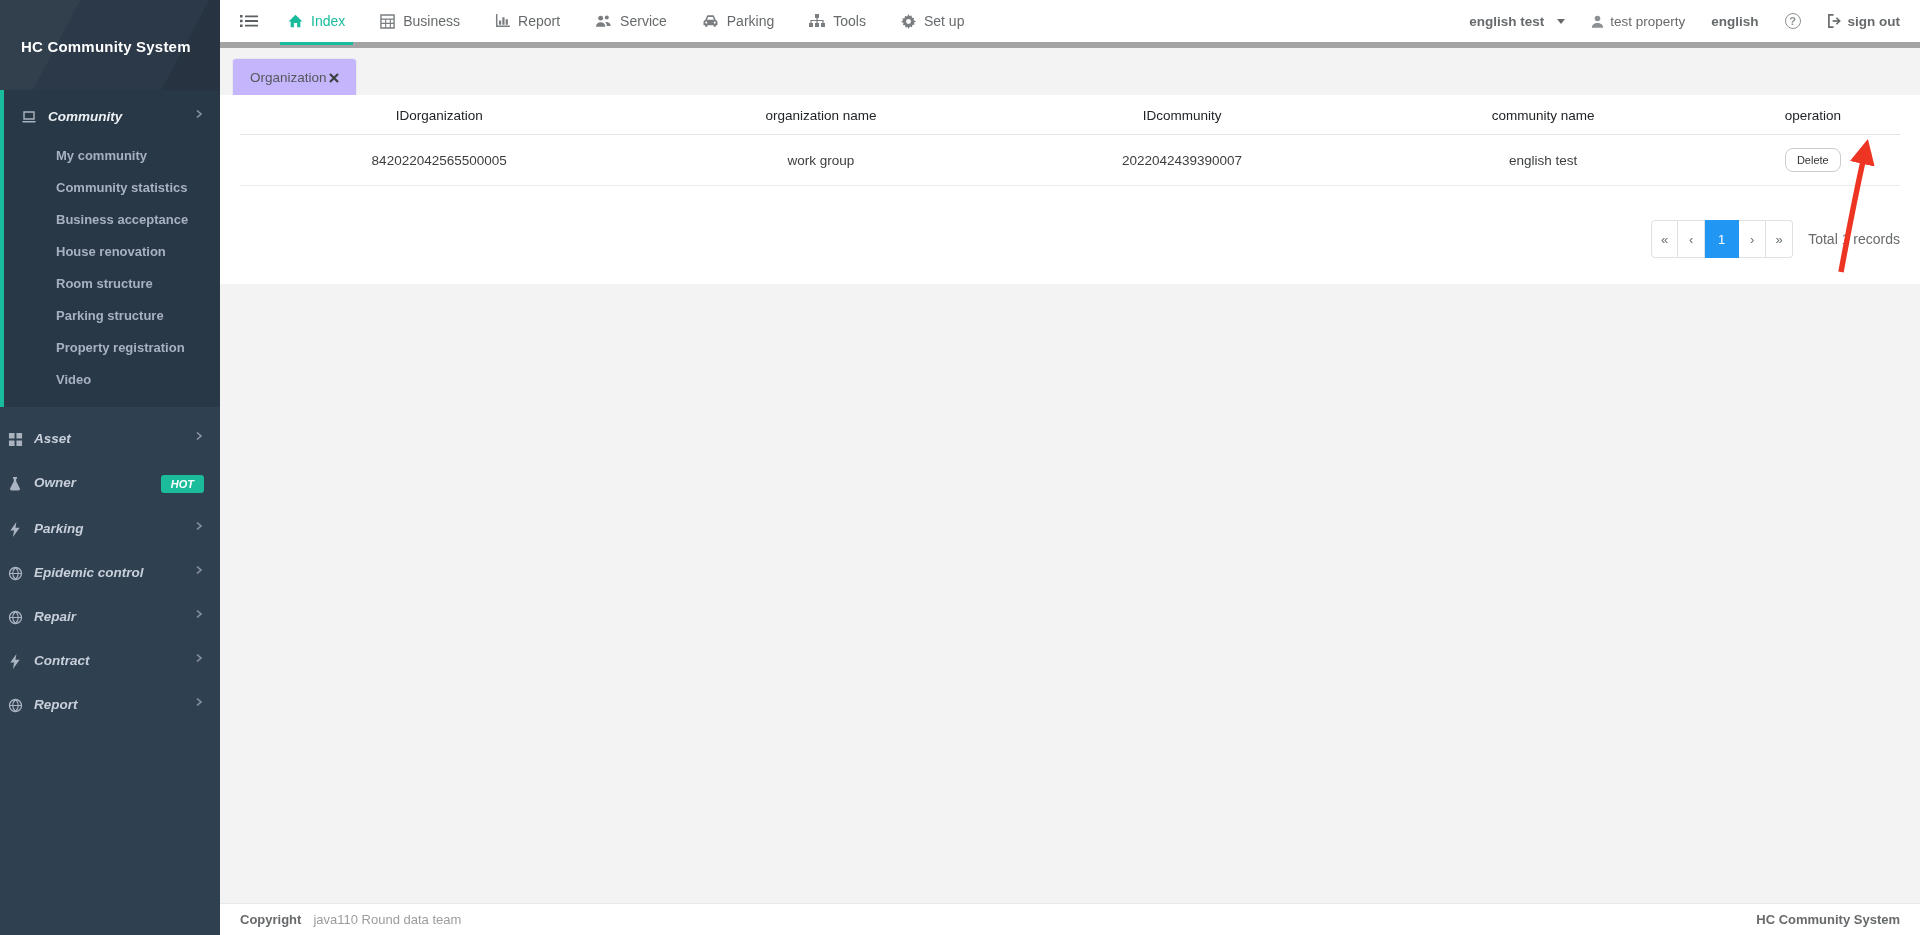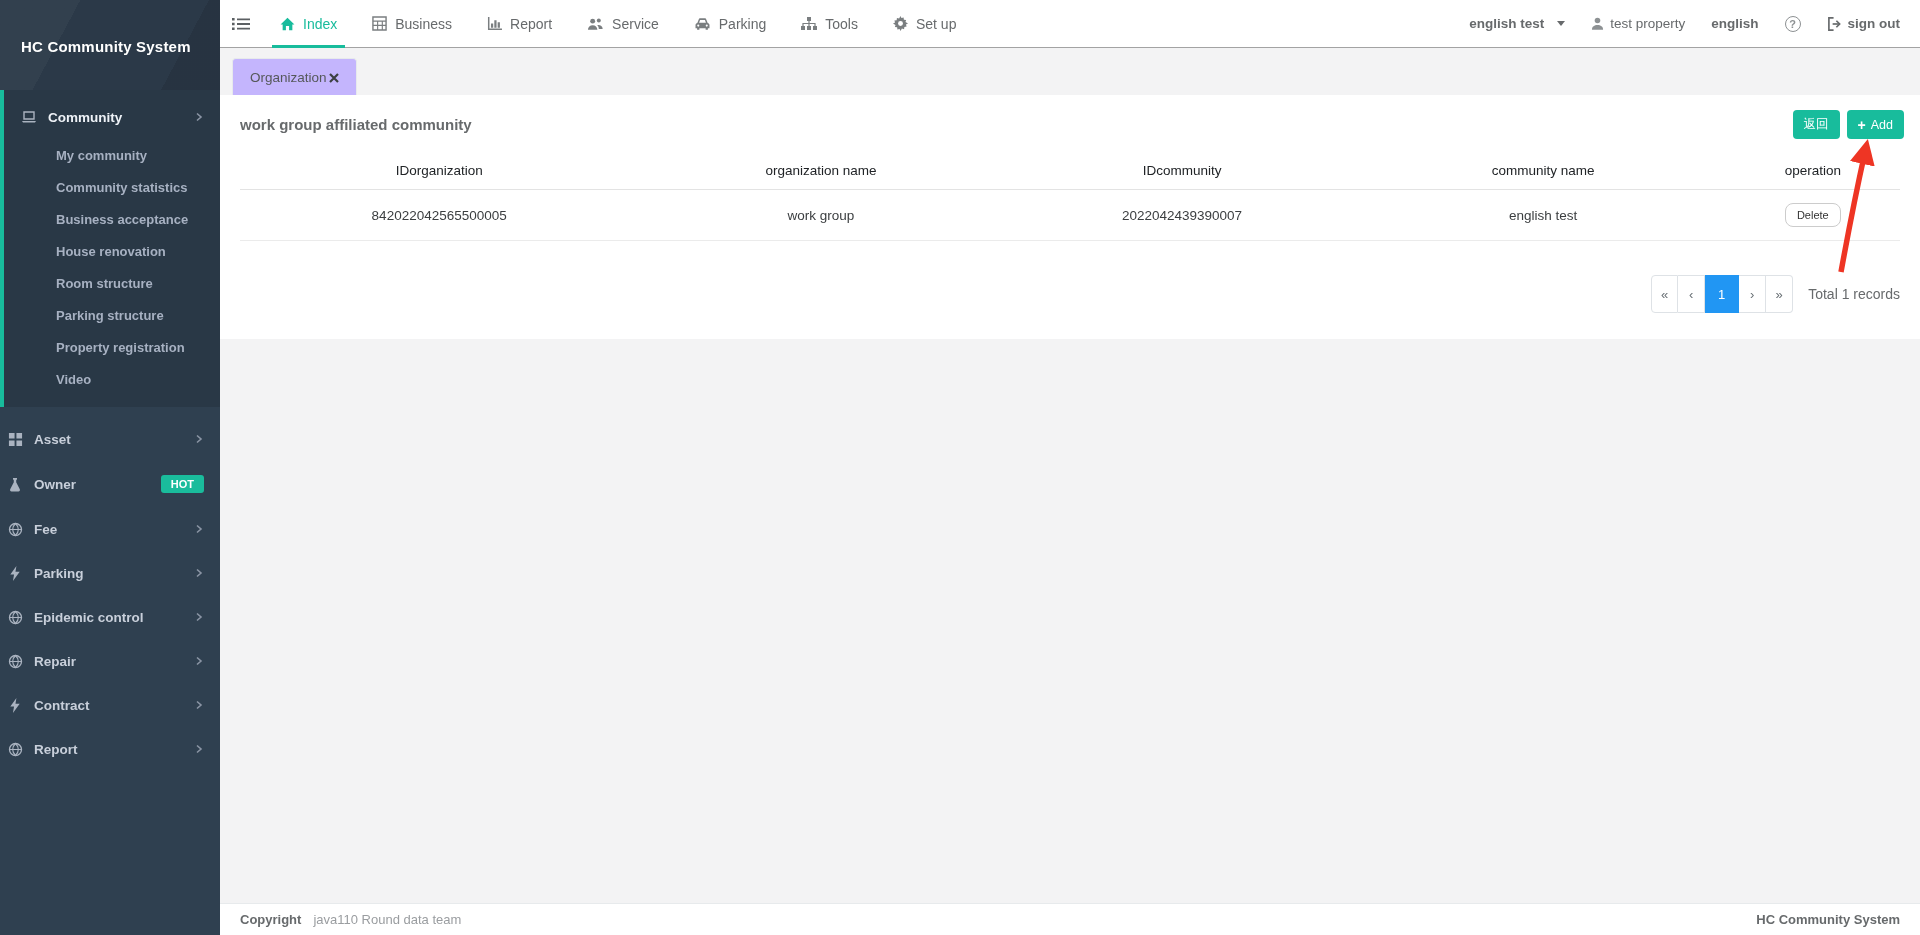--- a/index.html
+++ b/index.html
@@ -8,31 +8,31 @@
 
   
   .sidebar { position:absolute; left:0; top:0; width:220px; height:935px; background:#2f4050; z-index:5; }
   .logo { height:90px; background:
       linear-gradient(118deg, rgba(255,255,255,0.035) 0 30%, rgba(0,0,0,0) 30%),
       linear-gradient(298deg, rgba(0,0,0,0.10) 0 22%, rgba(0,0,0,0) 22%),
       #2b3948; position:relative; }
   .logo-title { color:#ffffff; font-weight:bold; font-size:15px; padding:38px 0 0 21px; letter-spacing:.2px; }
 
   .nav-group.active { border-left:4px solid #18bc9c; background:#293846; padding:5px 0 12px 0; }
-  .side-item { display:flex; align-items:center; padding:14px 16px 14px 7px; color:#c8cfda; font-weight:bold; font-size:13.5px; cursor:pointer; }
+  .side-item { display:flex; align-items:flex-start; padding:14px 16px 14px 7px; color:#c8cfda; font-weight:bold; font-size:13.5px; cursor:pointer;font-style:italic; }
   .nav-group.active .side-item { padding-left:17px; color:#eef2f7; }
   .side-item .sicon { width:16px; height:16px; margin-right:11px; color:#aab3c0; flex:0 0 16px; display:inline-flex; align-items:center; justify-content:center; }
   .side-item .chev { margin-left:auto; color:#8b95a5; display:inline-flex; }
   .sub-item { padding:8.5px 16px 8.5px 52px; color:#a7b1c2; font-weight:bold; font-size:13px; cursor:pointer; }
   .hot-badge { margin-left:auto; background:#1abc9c; color:#fff; font-size:11px; font-weight:bold; padding:3px 10px; border-radius:3px; }
 
   
   .main { position:absolute; left:220px; top:0; width:1700px; height:935px; display:flex; flex-direction:column; }
 
-  .navbar { height:48px; background:#fff; border-bottom:1px solid #a3a3a3; display:flex; align-items:center; padding:0 20px 0 12px; flex:0 0 48px; }
+  .navbar { height:48px; background:#fff; border-bottom:6px solid #a3a3a3; display:flex; align-items:center; padding:0 20px 0 20px; flex:0 0 48px; }
   .hamburger { color:#5b5f62; margin-right:30px; cursor:pointer; display:inline-flex; }
   .nav-item { position:relative; height:48px; display:flex; align-items:center; gap:8px; color:#676a6c; font-size:14px; margin-right:35px; cursor:pointer; }
   .nav-item .nicon { display:inline-flex; color:#7a7e80; }
   .nav-item.active { color:#18bc9c; }
   .nav-item.active .nicon { color:#18bc9c; }
   .nav-item.active::after { content:""; position:absolute; left:-8px; right:-8px; bottom:0; height:3px; background:#18bc9c; }
   .nav-right { margin-left:auto; display:flex; align-items:center; gap:26px; color:#676a6c; font-size:13.5px; }
   .nav-right .bold { font-weight:bold; }
   .caret-down { width:0; height:0; border-left:4px solid transparent; border-right:4px solid transparent; border-top:5px solid #676a6c; display:inline-block; margin-left:7px; vertical-align:middle; }
   .q-circle { width:16px; height:16px; border:1.4px solid #8d9193; border-radius:50%; font-size:11px; display:inline-flex; align-items:center; justify-content:center; color:#8d9193; font-weight:bold; }
@@ -121,34 +121,20 @@
   <div class="side-item">
     <span class="sicon">
       <svg class="ic" width="14" height="15" viewBox="0 0 14 15">
           <path d="M5 1h4v1.2l-.8 1v2l3.6 7c.5 1-.2 2.2-1.3 2.2H3.5c-1.1 0-1.8-1.2-1.3-2.2l3.6-7v-2L5 2.2z" fill="currentColor"></path>
         </svg>
     </span>
     <span>Owner</span>
     <span class="hot-badge">HOT</span>
   </div>
 
-  <div class="side-item">
-    <span class="sicon">
-      <svg class="ic" width="15" height="15" viewBox="0 0 16 16">
-          <circle cx="8" cy="8" r="6.4" fill="none" stroke="currentColor" stroke-width="1.4"></circle>
-          <path d="M1.6 8h12.8M8 1.6c-4 3.8-4 9 0 12.8 4-3.8 4-9 0-12.8z" fill="none" stroke="currentColor" stroke-width="1.2"></path>
-        </svg>
-    </span>
-    <span>Fee</span>
-    <span class="chev">
-        <svg class="ic" width="10" height="10" viewBox="0 0 10 10">
-          <path d="M3 1.5l4 3.5-4 3.5" fill="none" stroke="currentColor" stroke-width="1.6"></path>
-        </svg>
-      </span>
-  </div>
 
   <div class="side-item">
     <span class="sicon">
       <svg class="ic" width="12" height="15" viewBox="0 0 12 16">
           <path d="M7.5 0 1 9h4l-1.2 7L11 6H6.5z" fill="currentColor"></path>
         </svg>
     </span>
     <span>Parking</span>
     <span class="chev">
         <svg class="ic" width="10" height="10" viewBox="0 0 10 10">
@@ -330,30 +316,20 @@
       <span>Organization</span>
       <span class="tab-close">
         <svg class="ic" width="10" height="10" viewBox="0 0 10 10">
             <path d="M1 1l8 8M9 1l-8 8" stroke="currentColor" stroke-width="2.2"></path>
           </svg>
       </span>
     </span>
   </div>
 
   <div class="panel">
-    <div class="panel-head">
-      <span class="panel-title">work group affiliated community</span>
-      <span class="panel-btns">
-        <button class="btn-green">返回</button>
-        <button class="btn-green">
-            <span class="plus">+</span>
-            <span>Add</span>
-          </button>
-      </span>
-    </div>
 
     <table class="grid">
       <colgroup>
           <col style="width:24%">
           <col style="width:22%">
           <col style="width:21.5%">
           <col style="width:22%">
           <col style="width:10.5%">
         </colgroup>
       <thead>

